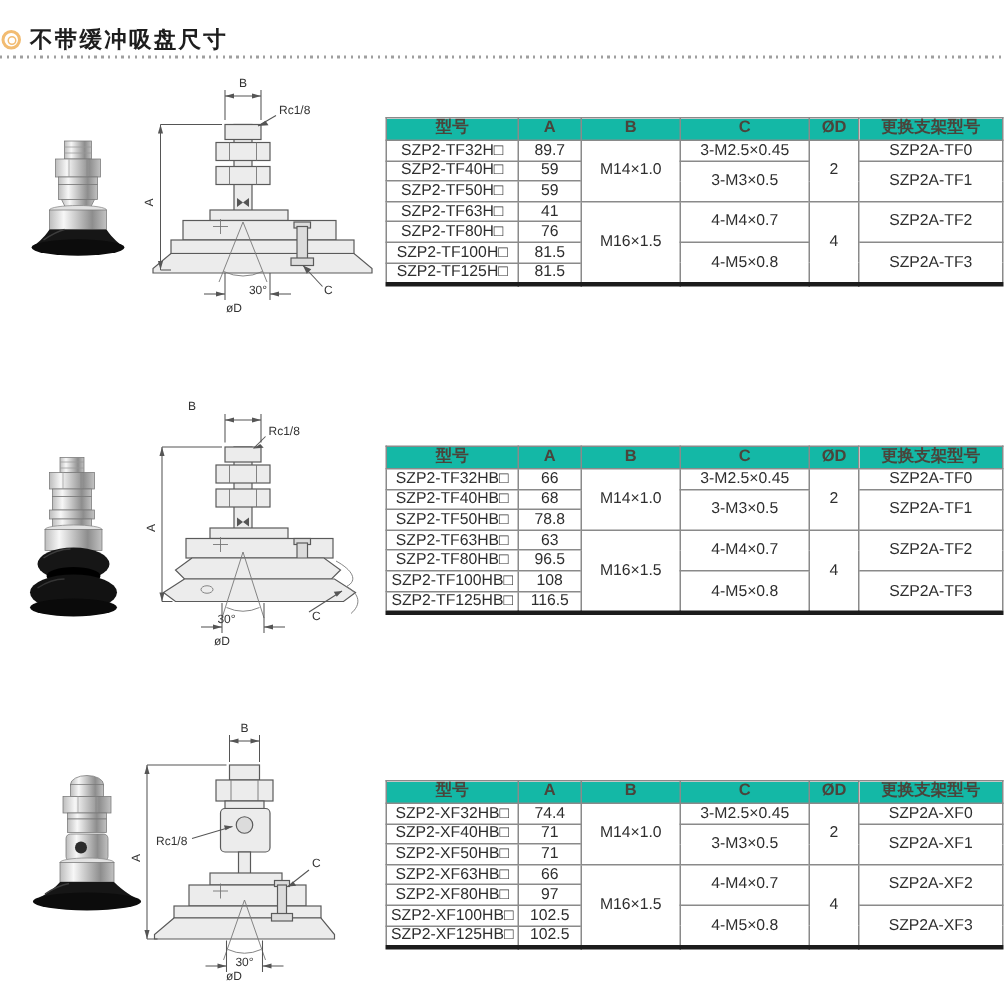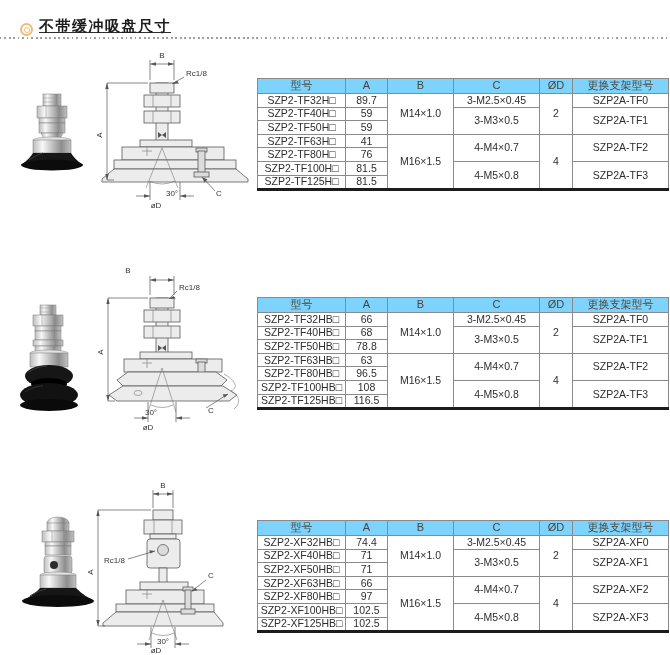--- a/index.html
+++ b/index.html
@@ -2,30 +2,30 @@
 <html><head>
 <meta charset="utf-8">
 <style>
   html,body{margin:0;padding:0;}
   body{
     width:670px;height:655px;position:relative;background:#ffffff;
     font-family:"Liberation Sans","DejaVu Sans",sans-serif;color:#2e2e2e;
     overflow:hidden;
   }
   
-  .page-header{position:absolute;left:20px;top:17px;display:flex;align-items:flex-end;gap:6px;text-decoration:underline;}
+  .page-header{position:absolute;left:1px;top:17px;display:flex;align-items:center;gap:6px;}
   .icon-ring{width:13px;height:13px;border:2px solid #F2BC72;border-radius:50%;box-sizing:border-box;position:relative;}
   .icon-ring::after{content:"";position:absolute;inset:1.5px;border:1.5px solid #F2BC72;border-radius:50%;}
   .page-title{font-size:15px;font-weight:bold;color:#1d1d1d;letter-spacing:1.5px;}
   .dotted-rule{position:absolute;left:0;top:37px;width:670px;height:2px;
     background-image:repeating-linear-gradient(to right,#9f9f9f 0 1.5px,transparent 1.5px 4.5px);}
   
   table.spec{position:absolute;border-collapse:collapse;table-layout:fixed;background:#fff;
     border-bottom:3px solid #1c1c1c;border-top:1px solid #6f6f6f;}
-  table.spec th{background:#7dd3fc;font-weight:normal;color:#4a443b;font-size:11px;height:14px;}
+  table.spec th{background:#14b8a6;font-weight:bold;color:#4a443b;font-size:11px;height:14px;}
   table.spec td{font-size:10.5px;color:#2e2e2e;height:12.6px;}
   table.spec th,table.spec td{border:1px solid #8a8a8a;text-align:center;padding:0 1px;
     white-space:nowrap;line-height:1.05;overflow:hidden;}
   #table-1{left:257px;top:78px;}
   #table-2{left:257px;top:297px;}
   #table-3{left:257px;top:520px;}
   
   svg{position:absolute;overflow:visible;}
   svg text{font-family:"Liberation Sans","DejaVu Sans",sans-serif;font-size:8px;fill:#333;}
   .part{fill:#ececec;stroke:#5a5a5a;stroke-width:0.8;}

